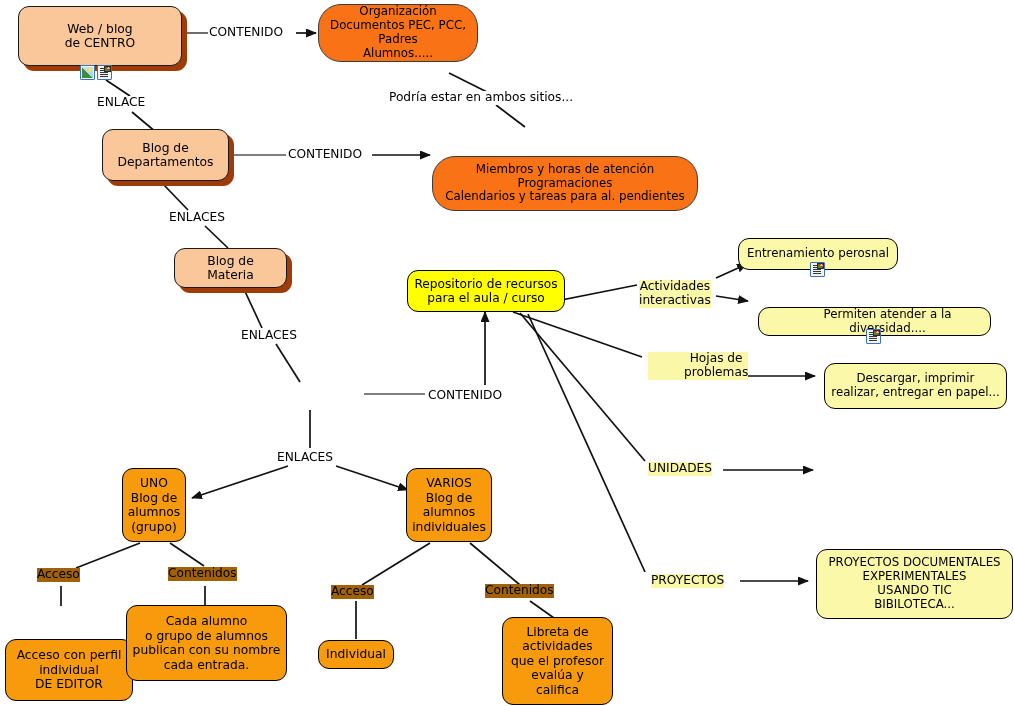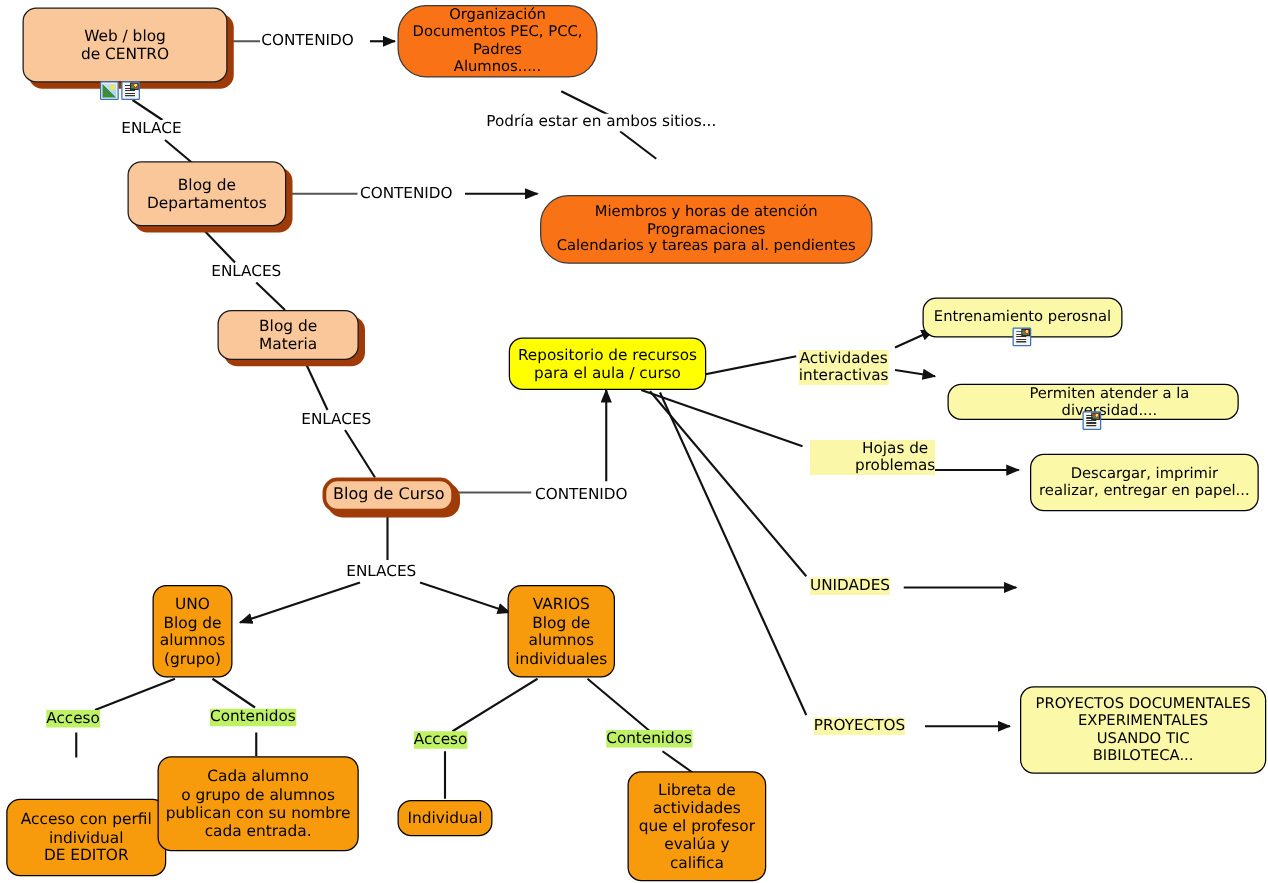--- a/index.html
+++ b/index.html
@@ -89,21 +89,21 @@
     position: absolute;
     z-index: 6;
     font-size: 12.2px;
     color: #000;
     white-space: pre-line;
     line-height: 1.14;
     background: transparent;
     text-align: center;
   }
   .elabel.hl-yellow { background: #FAF8A8; }
-  .elabel.hl-orange { background: #bef264; }
+  .elabel.hl-orange { background: #a16207; }
   .elabel.plain { background: #ffffff; }
 
   
   .icons {
     position: absolute;
     display: flex;
     gap: 2px;
     z-index: 9;
   }
   .ico {
@@ -269,23 +269,20 @@
   </div>
 
 
   <div class="node n-yellow" style="left:816px; top:549px; width:197px; height:70px;">
     <span class="nlabel">PROYECTOS DOCUMENTALES
 EXPERIMENTALES
 USANDO TIC
 BIBILOTECA...</span>
   </div>
 
-  <div class="node n-peach-rim" style="left:258px; top:382px; width:106px; height:28px;">
-    <span class="nlabel">Blog de Curso</span>
-  </div>
 
   <div class="node n-orange" style="left:122px; top:468px; width:64px; height:74px;">
     <span class="nlabel">UNO
 Blog de
 alumnos
 (grupo)</span>
   </div>
 
   <div class="node n-orange" style="left:406px; top:468px; width:86px; height:74px;">
     <span class="nlabel">VARIOS

